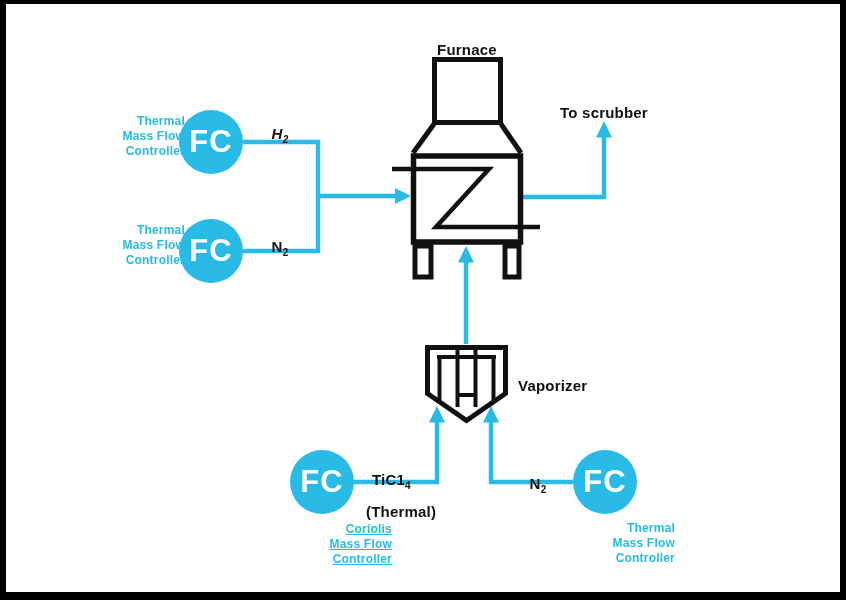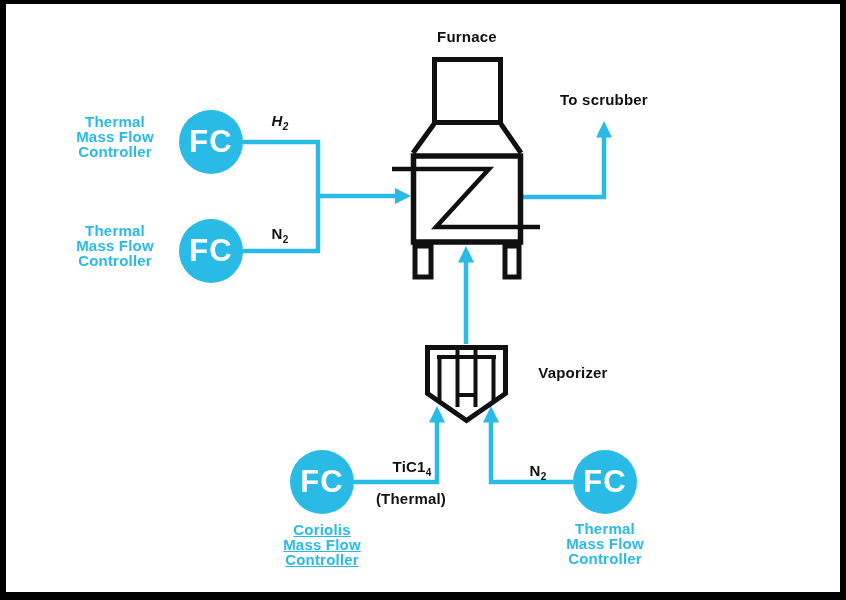--- a/index.html
+++ b/index.html
@@ -11,33 +11,33 @@
   #frame {
     position:absolute; inset:0; border-style:solid; border-color:#000;
     border-width:4px 6px 8px 6px; pointer-events:none; box-sizing:border-box;
   }
   svg.diagram { position:absolute; left:0; top:0; }
   .blk { stroke:var(--ink); fill:none; }
   .pipe { stroke:var(--accent); fill:none; }
   .ah { fill:var(--accent); stroke:none; }
   .lbl {
     position:absolute; color:var(--ink); font-weight:700; font-size:15px;
-    text-align:center; white-space:nowrap; letter-spacing:.2px;
+    text-align:center; white-space:nowrap; letter-spacing:.2px;margin-top:13px;
   }
   .lbl sub { font-size:10px; font-weight:700; }
-  .lbl.left { text-align:center; }
+  .lbl.left { text-align:left; }
   .fc-circle {
     position:absolute; width:64px; height:64px; border-radius:50%;
     background:var(--accent); color:#ffffff; display:flex;
     align-items:center; justify-content:center;
     font-size:31px; font-weight:700; letter-spacing:1px;
   }
   .ctl-label {
     position:absolute; width:140px; color:var(--accent); font-weight:700;
-    font-size:15px; line-height:15px; text-align:center; white-space:pre-line;
+    font-size:12px; line-height:15px; text-align:right; white-space:pre-line;
     letter-spacing:.2px;
   }
 </style>
 </head>
 <body>
 
 <div id="stage">
 
   <svg class="diagram" width="846" height="600" viewBox="0 0 846 600">
 

